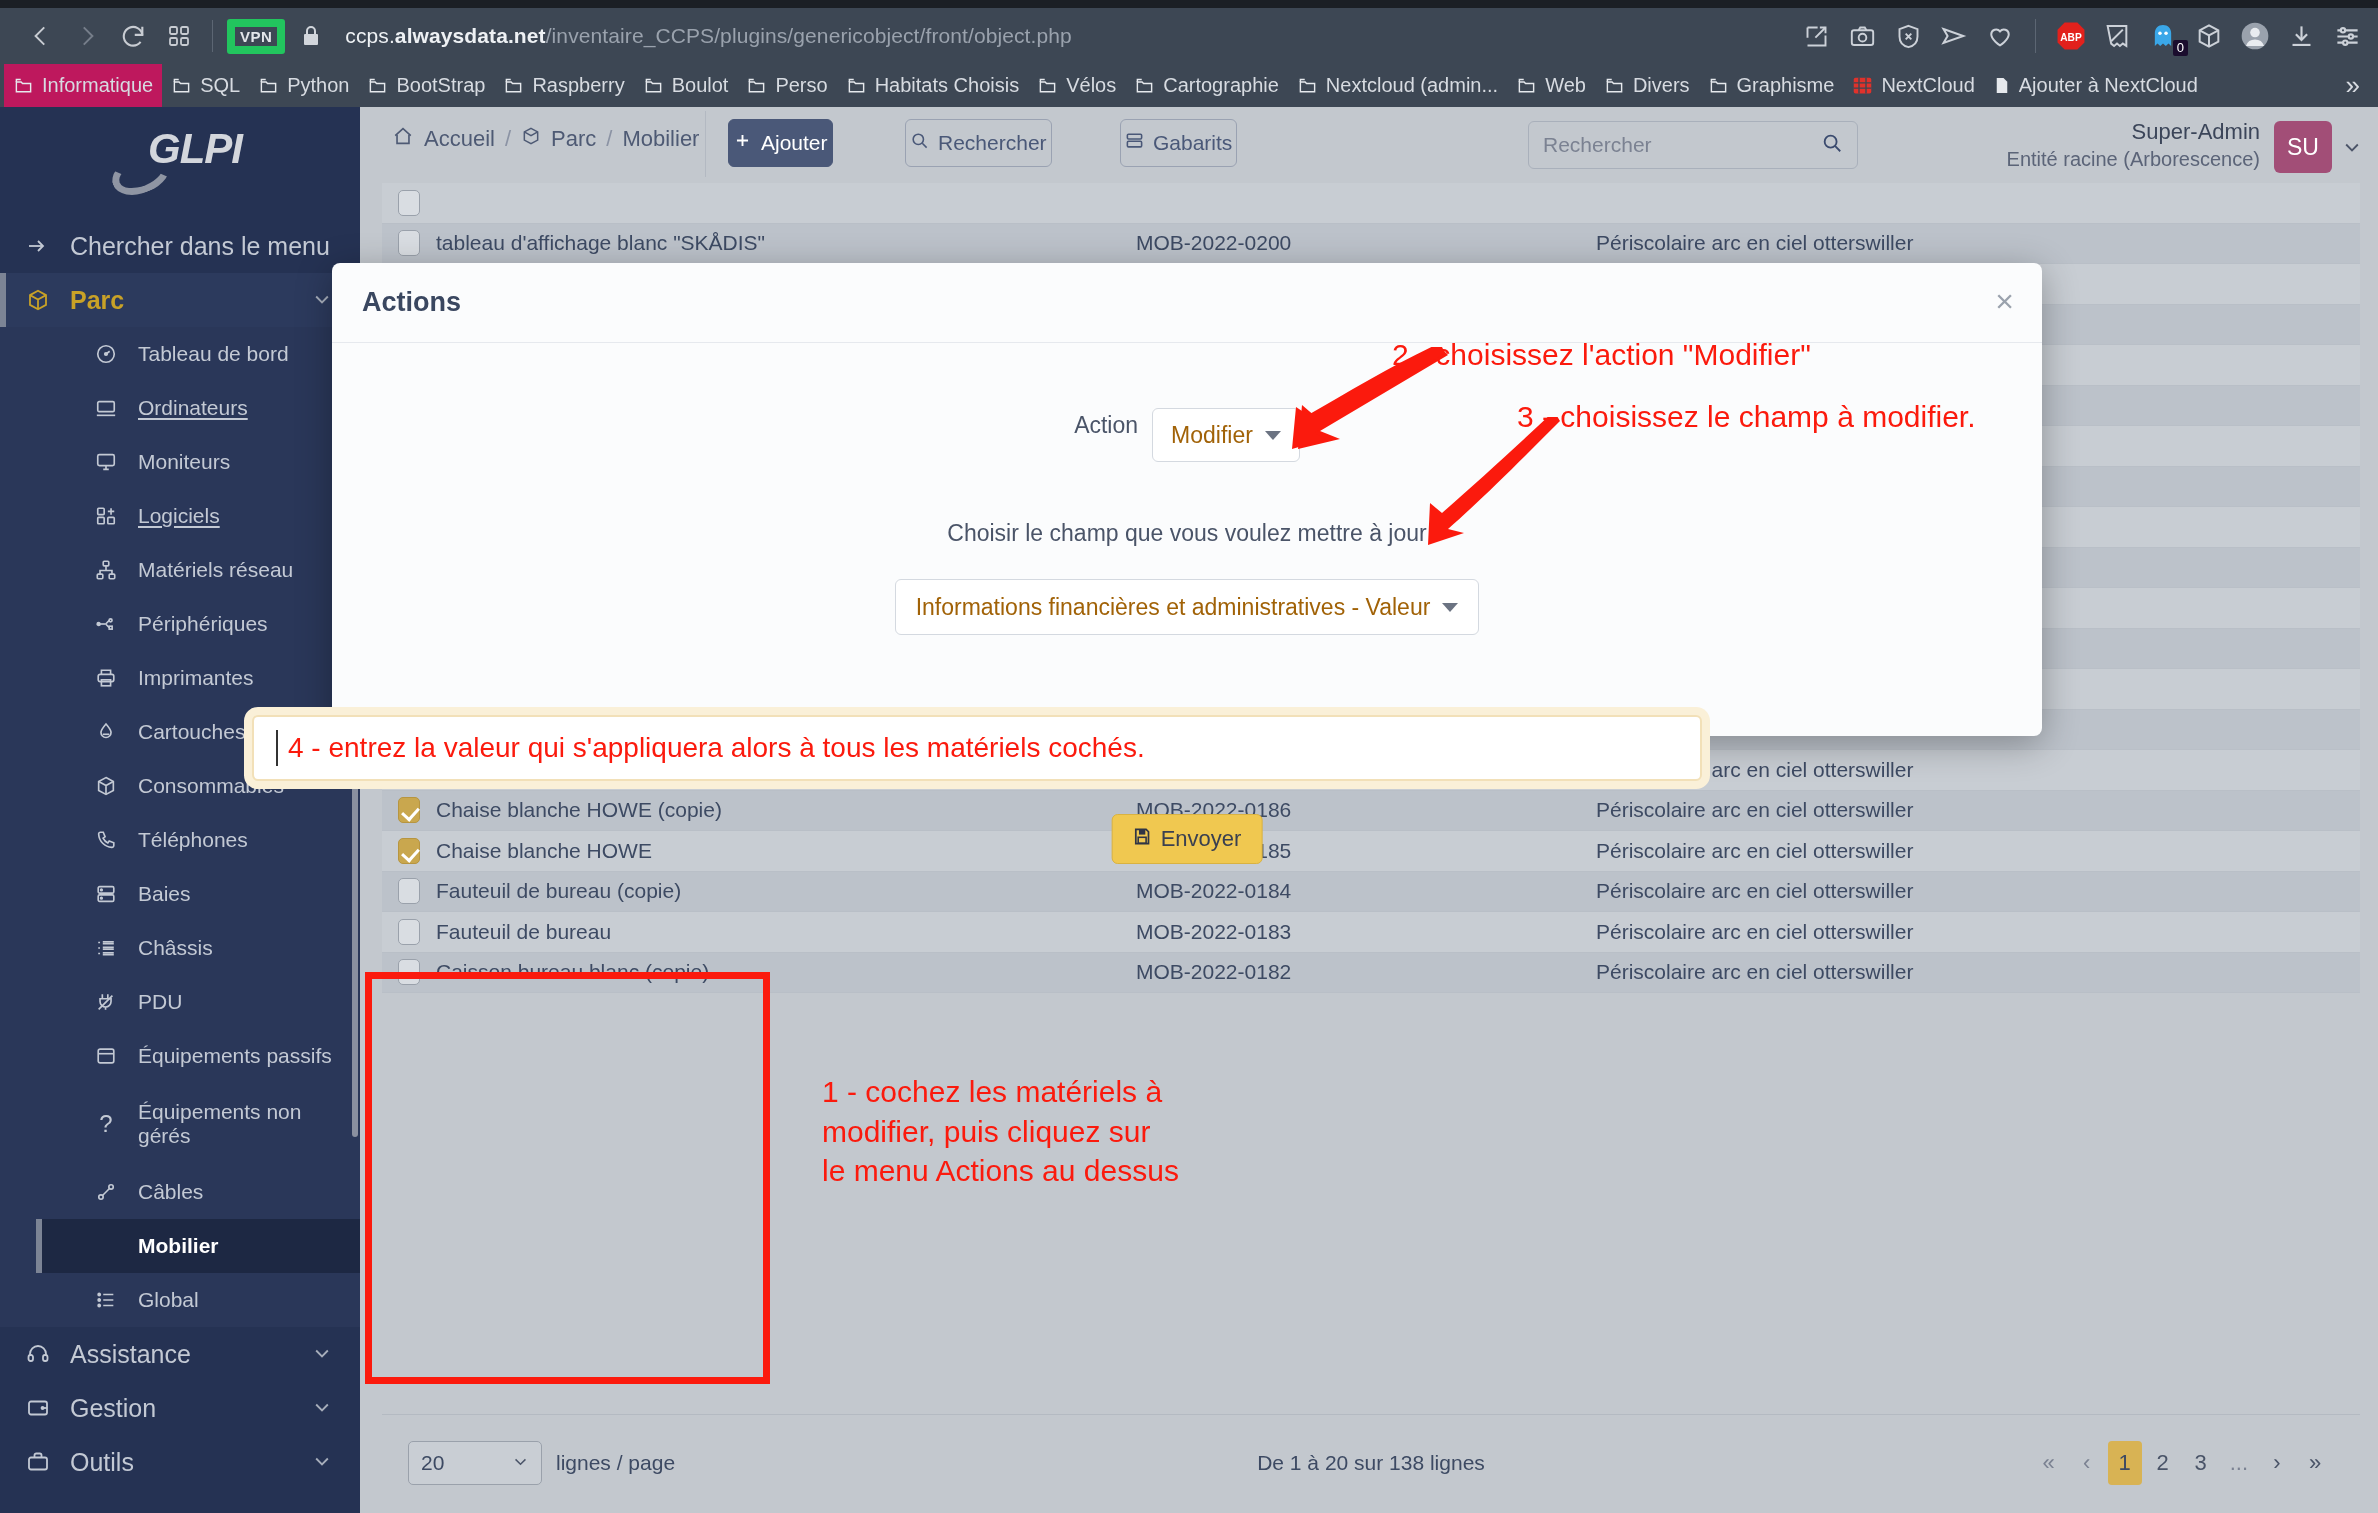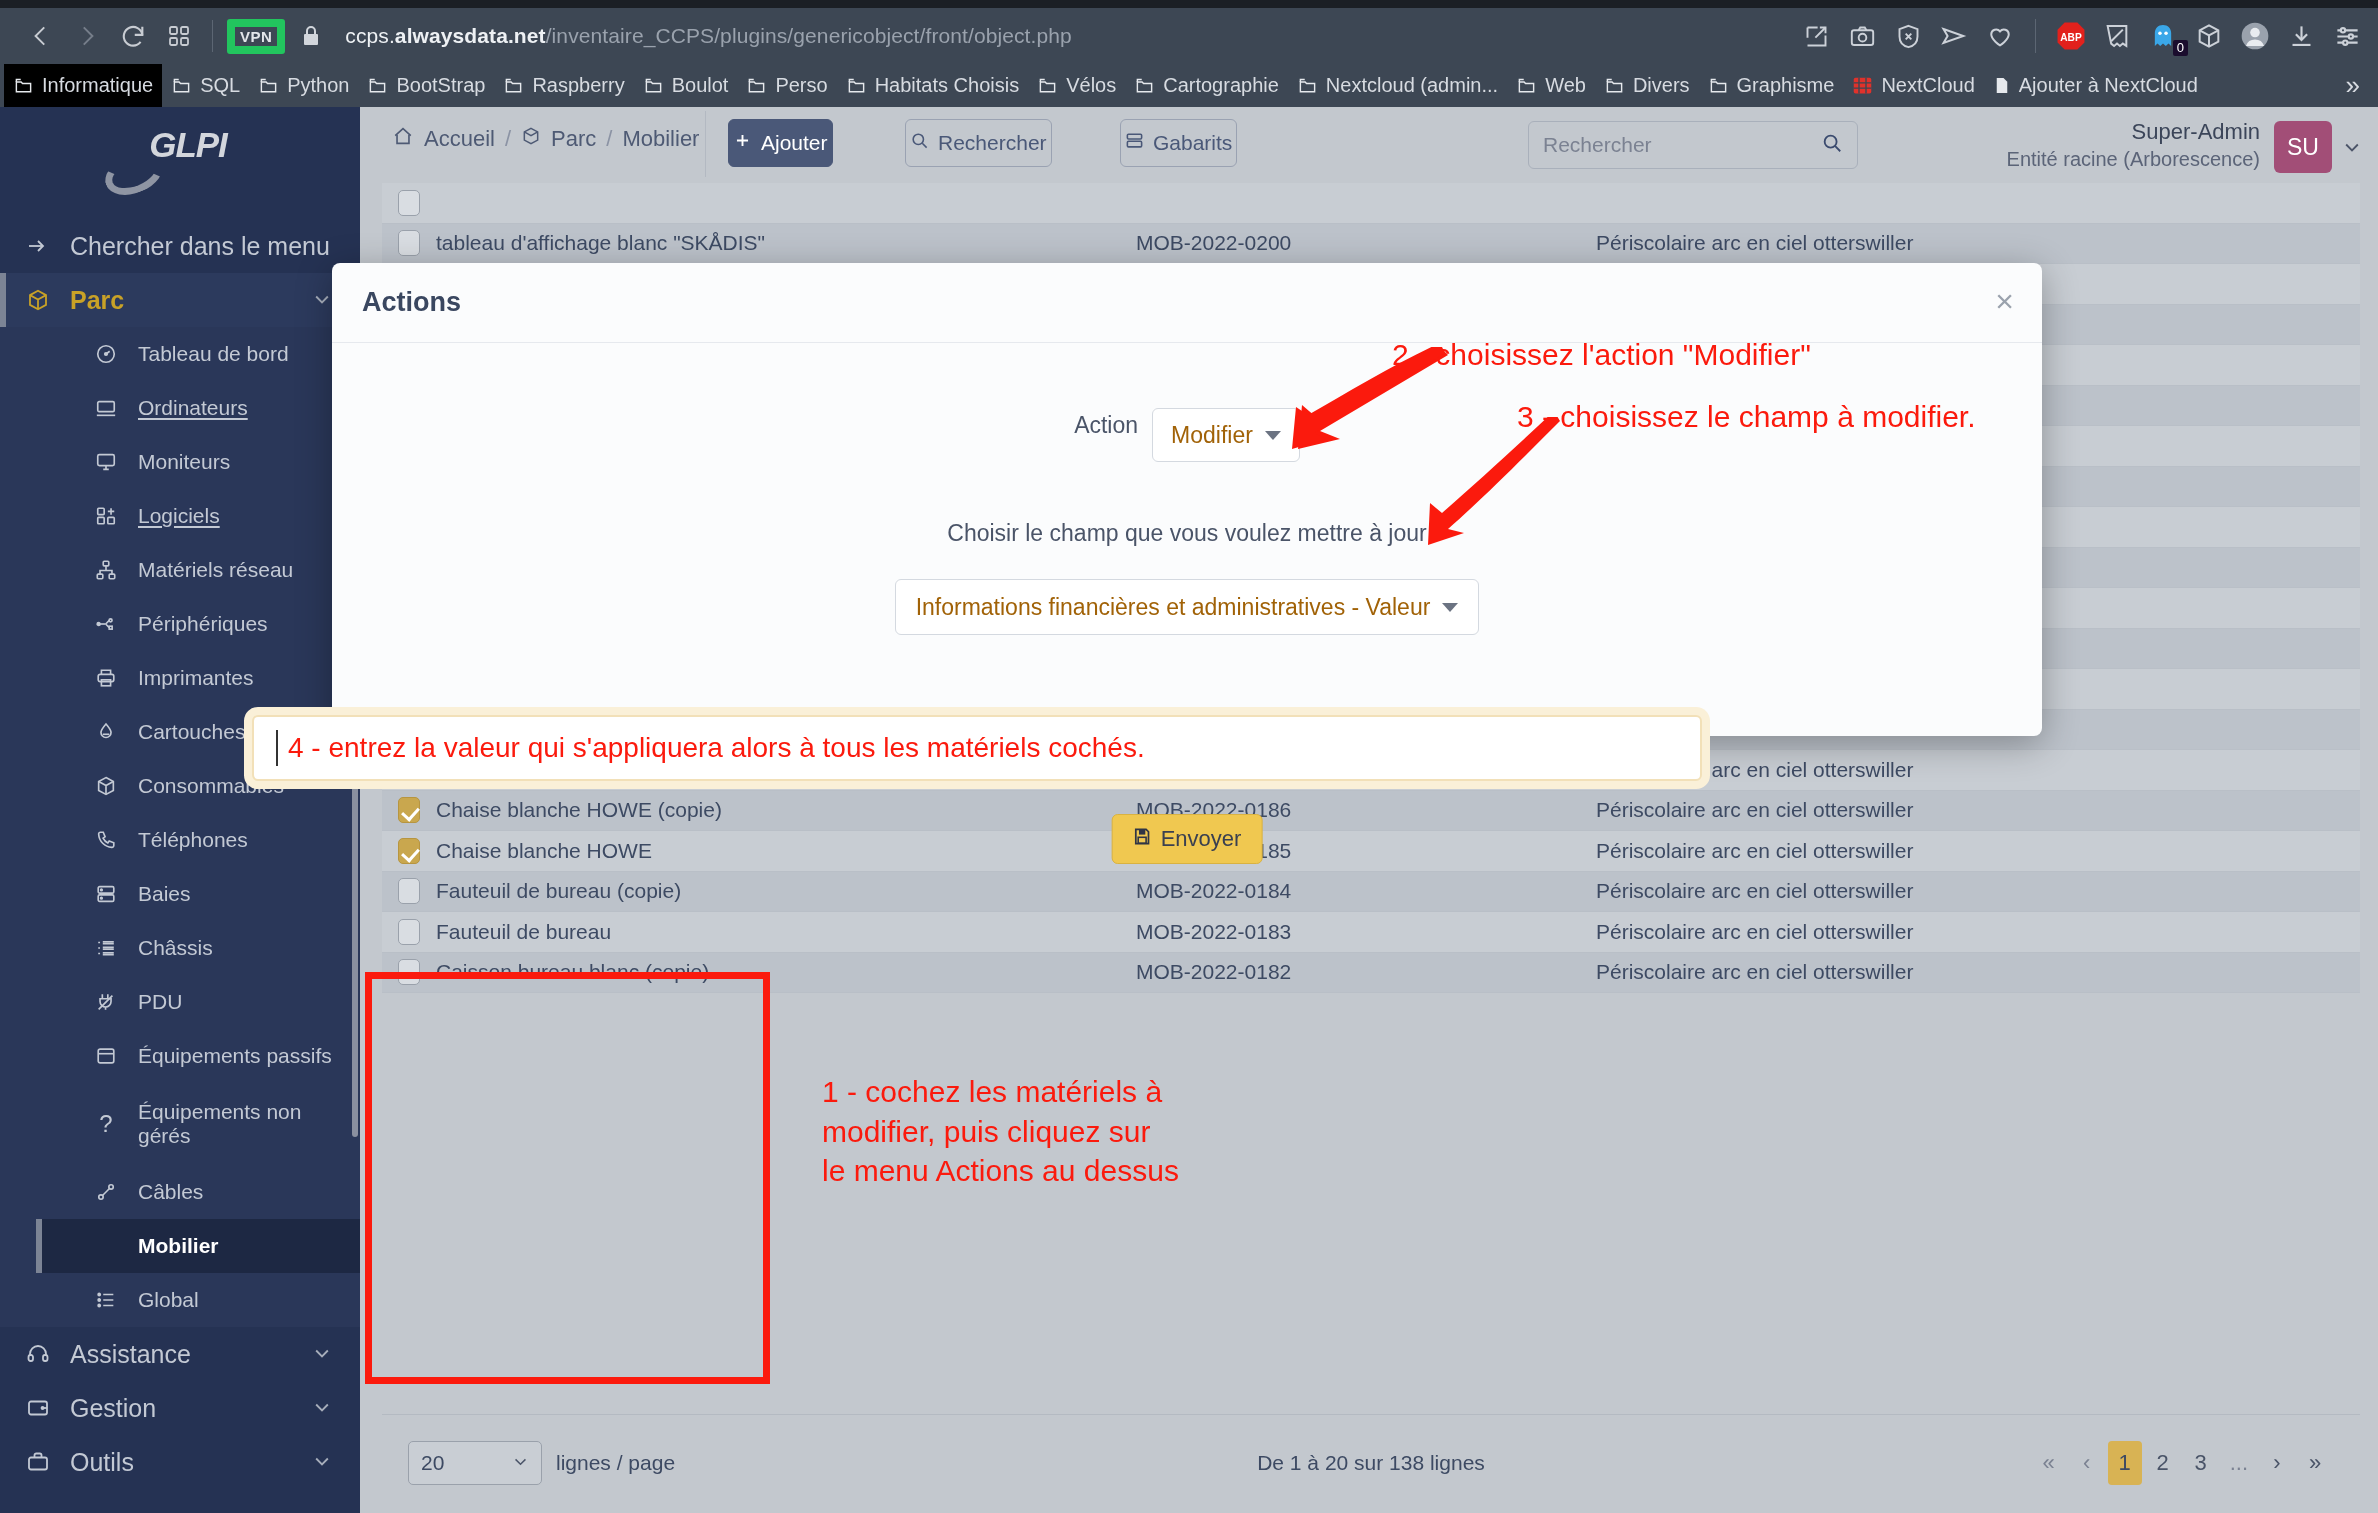--- a/index.html
+++ b/index.html
@@ -57,39 +57,39 @@
   
   #bookmarks-bar {
     position: absolute; left: 0; top: 64px; width: 2378px; height: 43px;
     display: flex; align-items: center; padding-left: 4px;
     background: #3d4754;
   }
   .bm {
     display: flex; align-items: center; height: 43px; padding: 0 9px;
     color: #d7dbe1; font-size: 20px; white-space: nowrap; gap: 8px;
   }
-  .bm.first { background: #000000; }
+  .bm.first { background: #be185d; }
   .bm .folder-ic { color:#e6e9ed; display:flex; align-items:center;}
   #bm-overflow { position:absolute; right: 18px; top: 64px; height:43px; display:flex;
      align-items:center; color:#d7dbe1; font-size: 26px; }
 
   
   #page {
     position: absolute; left: 0; top: 107px; width: 2378px; height: 1406px;
     background: #c3c8ce; overflow: hidden;
   }
 
   
   #sidebar {
     position: absolute; left: 0; top: 0; width: 360px; height: 1406px;
     background: #253253;
   }
   #glpi-logo {
-    position: absolute; left: 8px; top: 18px; width: 360px; text-align: center;
-    font-size: 35px; font-style: italic; font-weight: 700; color: #d3d6dc;
+    position: absolute; left: 15px; top: 18px; width: 360px; text-align: center;
+    font-size: 42px; font-style: italic; font-weight: 700; color: #d3d6dc;
     letter-spacing: -1px; font-family: "Liberation Sans", sans-serif;
   }
   #glpi-logo .swoosh {
     position:absolute; left: 96px; top: 30px; width: 60px; height: 38px;
     border: 7px solid #8f95a3; border-radius: 50%; border-top-color: transparent;
     border-right-color: transparent; transform: rotate(-22deg);
   }
   .side-row {
     display: flex; align-items: center; height: 54px; color: #c3c9d4;
     font-size: 25px; padding-left: 24px; gap: 18px; white-space: nowrap;

